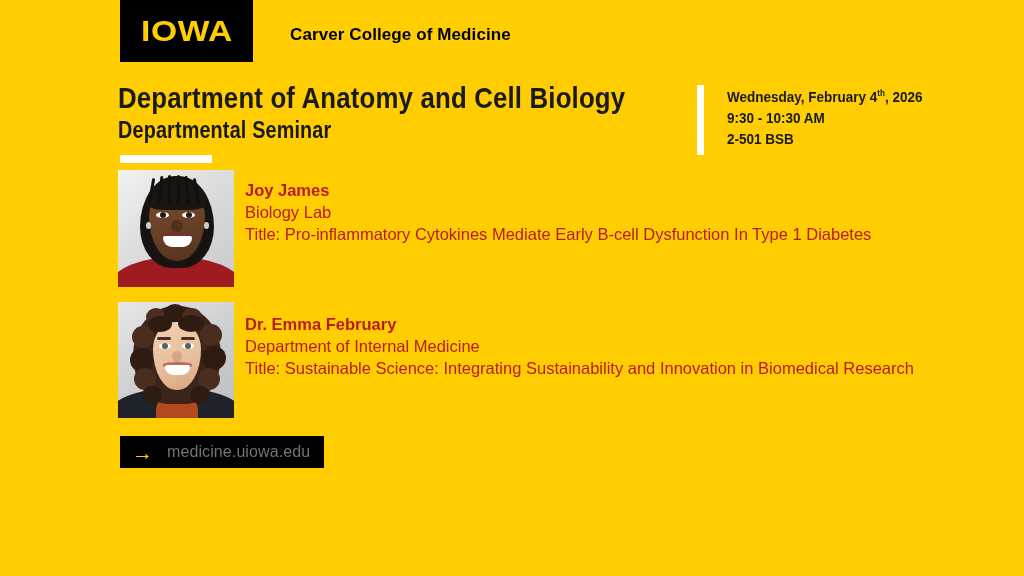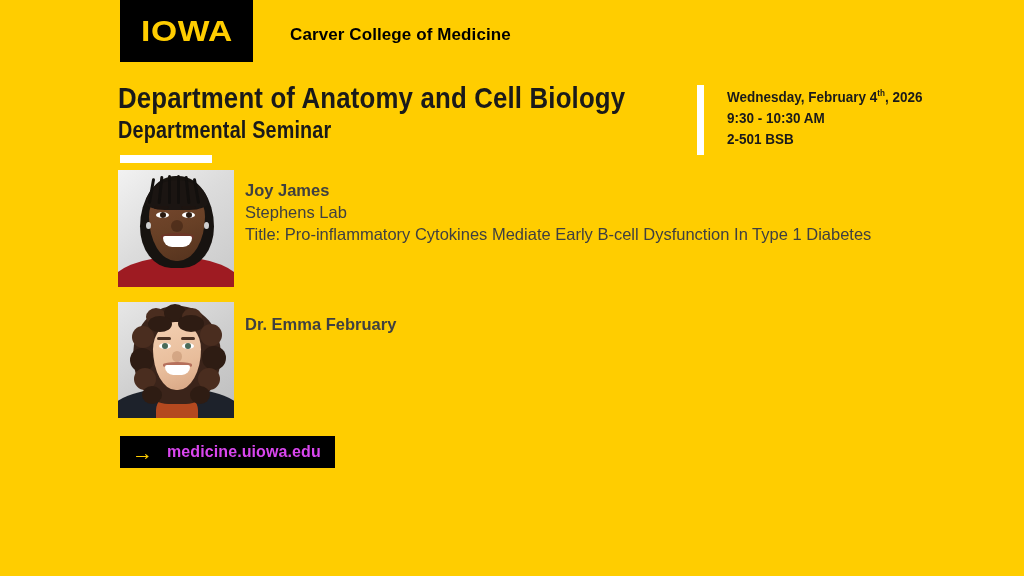--- a/index.html
+++ b/index.html
@@ -380,21 +380,21 @@
     height: 5px;
     background: #b5705c;
     border-radius: 50% 50% 20% 20%;
   }
 
   .speaker-text {
     position: absolute;
     left: 127px;
     top: 9px;
     width: 760px;
-    color: #404040;
+    color: #b91c1c;
     font-size: 16.5px;
     line-height: 22px;
   }
   .speaker-2 .speaker-text { top: 11px; }
   .speaker-name {
     font-weight: bold;
     font-size: 16.5px;
     display: block;
   }
   .speaker-line { display: block; }
@@ -415,23 +415,23 @@
   }
   .cta-arrow {
     color: #FFCD00;
     font-size: 21px;
     line-height: 1;
     margin-right: 14px;
     font-weight: bold;
     display: inline-block;
   }
   .cta-label {
-    color: #d946ef;
+    color: #737373;
     font-size: 16px;
-    font-weight: bold;
+    font-weight: normal;
     letter-spacing: 0.1px;
   }
 </style>
 </head>
 <body>
 
 <div class="slide">
 
   <div class="logo-block">
     <span class="logo-text">IOWA</span>
@@ -474,21 +474,21 @@
           </div>
         <div class="p1-nose"></div>
         <div class="p1-lip"></div>
         <div class="p1-smile"></div>
         <div class="p1-earring l"></div>
         <div class="p1-earring r"></div>
       </div>
     </div>
     <div class="speaker-text">
       <span class="speaker-name">Joy James</span>
-      <span class="speaker-line">Stephens Lab</span>
+      <span class="speaker-line">Biology Lab</span>
       <span class="speaker-line">Title: Pro-inflammatory Cytokines Mediate Early B-cell Dysfunction In Type 1 Diabetes</span>
     </div>
   </div>
 
   <div class="speaker speaker-2">
     <div class="photo">
       <div class="photo-canvas">
         <div class="bg2"></div>
         <div class="p2-blazer"></div>
         <div class="p2-shirt"></div>
@@ -516,20 +516,22 @@
         <div class="p2-eye r">
             <i></i>
           </div>
         <div class="p2-nose"></div>
         <div class="p2-lip"></div>
         <div class="p2-smile"></div>
       </div>
     </div>
     <div class="speaker-text">
       <span class="speaker-name">Dr. Emma February</span>
+      <span class="speaker-line">Department of Internal Medicine</span>
+      <span class="speaker-line">Title: Sustainable Science: Integrating Sustainability and Innovation in Biomedical Research</span>
     </div>
   </div>
 
   <div class="cta">
     <span class="cta-arrow">→</span>
     <span class="cta-label">medicine.uiowa.edu</span>
   </div>
 
 </div>
 

